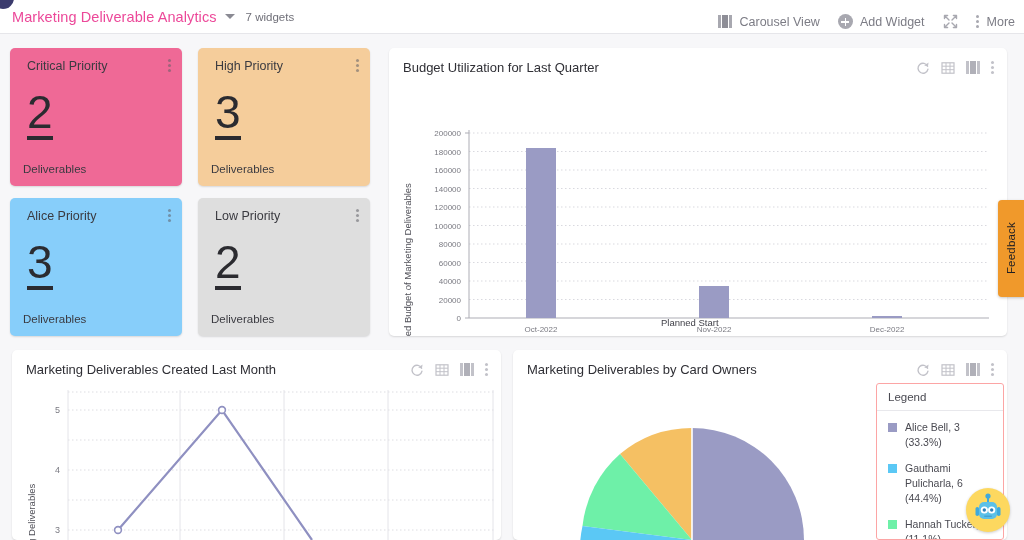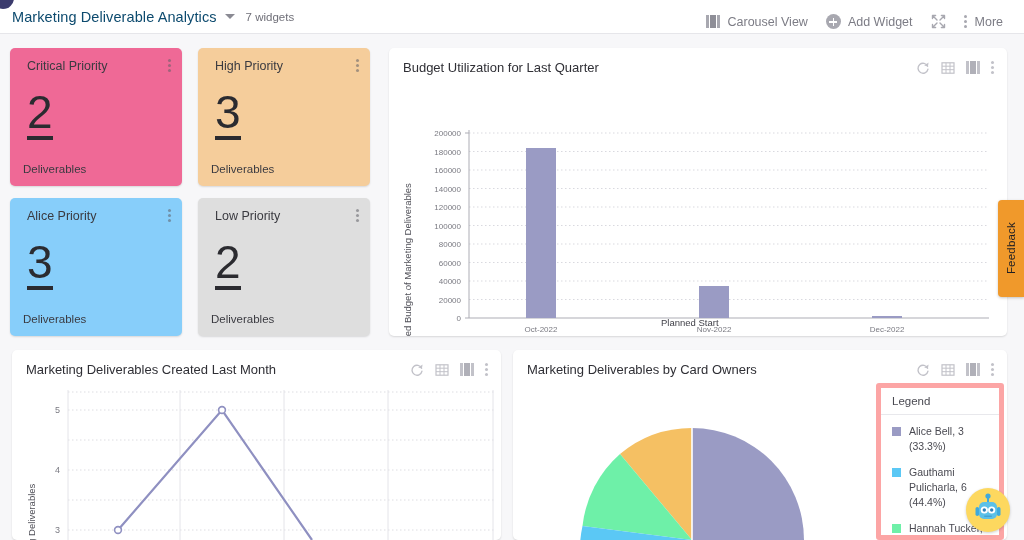--- a/index.html
+++ b/index.html
@@ -19,31 +19,31 @@
     border-bottom: 1px solid #e6e6ea;
     display: flex; align-items: center;
   }
   .corner-badge {
     position: absolute; left: -8px; top: -13px;
     width: 22px; height: 22px; border-radius: 50%;
     background: #3b3b6d;
   }
   .dash-title {
     margin-left: 12px;
-    font-size: 14.5px; color: #0c4a6e; letter-spacing: .1px;
+    font-size: 14.5px; color: #ec4899; letter-spacing: .1px;
   }
   .caret-down {
     margin-left: 8px; width: 0; height: 0;
     border-left: 5px solid transparent; border-right: 5px solid transparent;
     border-top: 5px solid #8a8a93;
   }
   .widget-count { margin-left: 11px; font-size: 11.5px; color: #6f6f78; }
   .topbar-right {
     margin-left: auto; display: flex; align-items: center; gap: 0px;
-    padding-right: 12px; color: #9a9aa2; margin-top: 10px;
+    color: #9a9aa2; margin-top: 10px;
   }
   .tb-item { display: flex; align-items: center; gap: 7px; padding: 0 9px; font-size: 12.5px; color: #7c7c85; }
   .tb-item .lbl { font-size: 12.5px; color: #7c7c85; }
 
   .ic-carousel { display:inline-block; width: 15px; height: 13px; position: relative; }
   .ic-carousel i { position:absolute; top:0; background:#a8a8b0; }
   .ic-carousel i:nth-child(1){ left:0; width:3px; height:13px;}
   .ic-carousel i:nth-child(2){ left:4px; width:6px; height:13px; background:#8e8e97;}
   .ic-carousel i:nth-child(3){ left:11px; width:3px; height:13px;}
 
@@ -92,21 +92,21 @@
   .ic-grid { width: 14px; height: 14px; }
   .ic-car2 { display:inline-block; width: 14px; height: 13px; position: relative; }
   .ic-car2 i { position:absolute; top:0; background:#c2c2c9; }
   .ic-car2 i:nth-child(1){ left:0; width:3px; height:13px;}
   .ic-car2 i:nth-child(2){ left:4px; width:6px; height:13px; background:#b0b0b8;}
   .ic-car2 i:nth-child(3){ left:11px; width:3px; height:13px;}
   .panel-tools .ic-kebab i { background: #c2c2c9; }
 
   
   .legend {
-    position: absolute; background: #fff; border: 5px solid #fca5a5;
+    position: absolute; background: #fff; border: 1px solid #fca5a5;
     border-radius: 3px; overflow: hidden;
   }
   .legend-head {
     font-size: 11.5px; color: #4a4a52; padding: 7px 10px 7px 11px;
     border-bottom: 1px solid #e8e8ec;
   }
   .legend-body { padding: 9px 10px 0 11px; }
   .legend-row { display: flex; gap: 8px; margin-bottom: 11px; }
   .legend-sw { width: 9px; height: 9px; flex: none; margin-top: 3px; }
   .legend-txt { font-size: 10.5px; line-height: 15px; color: #4a4a52; }

